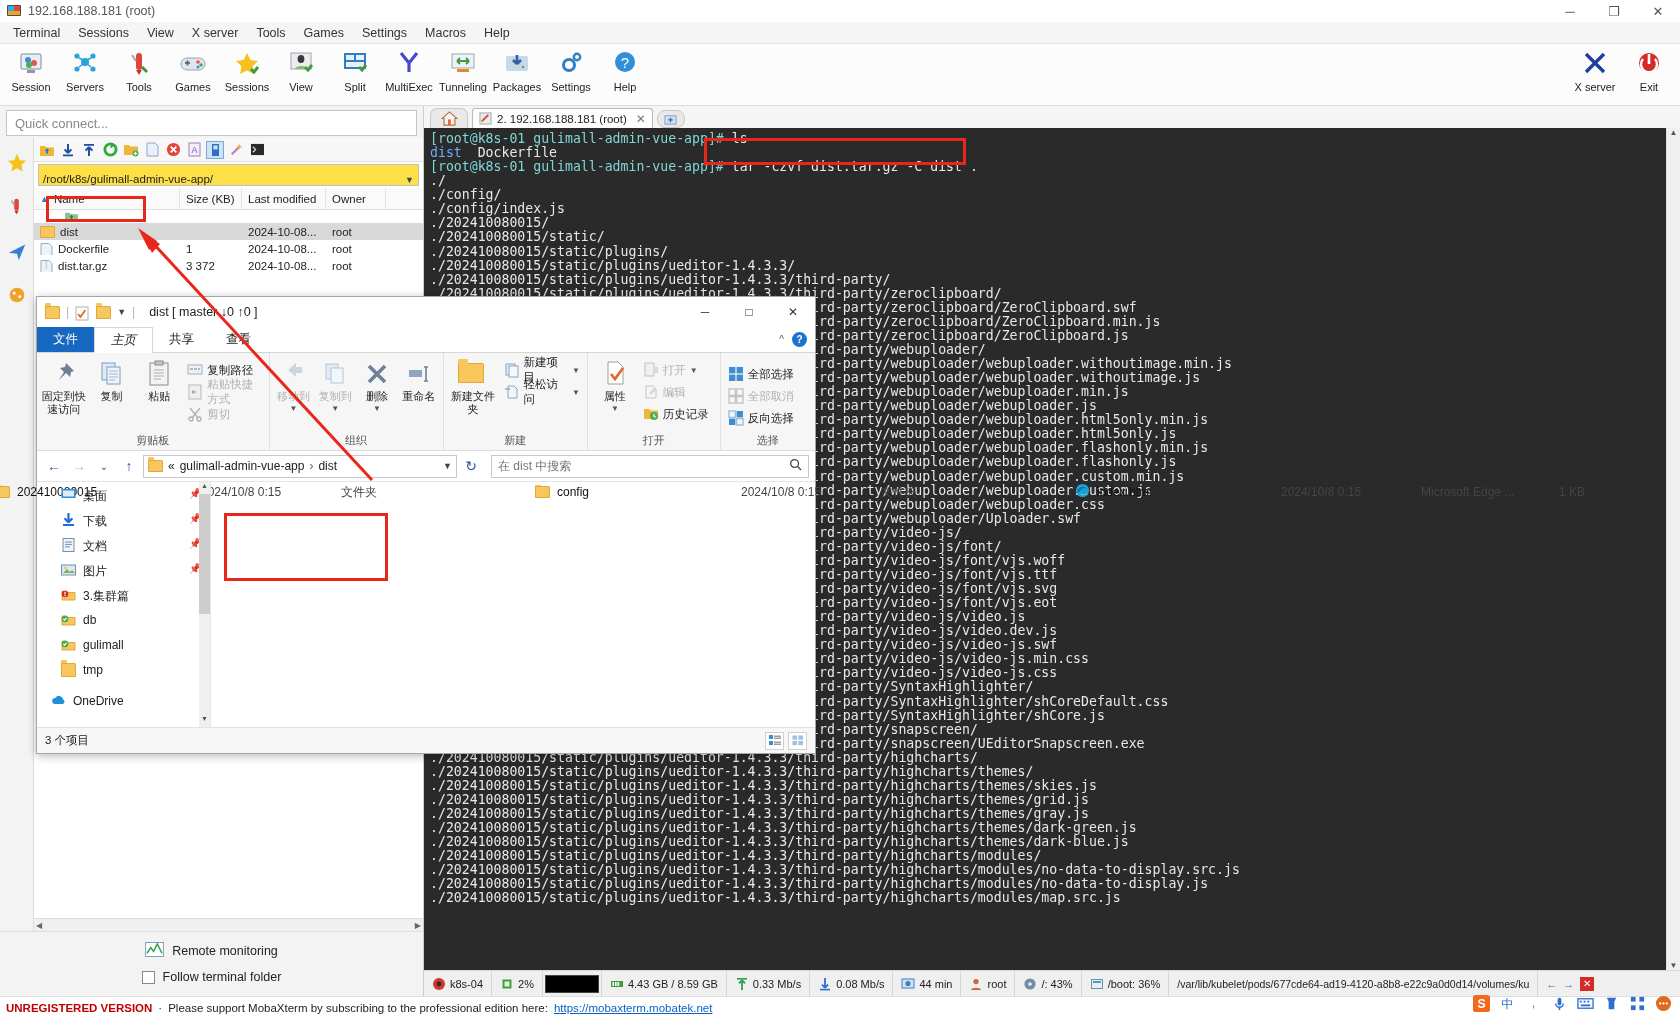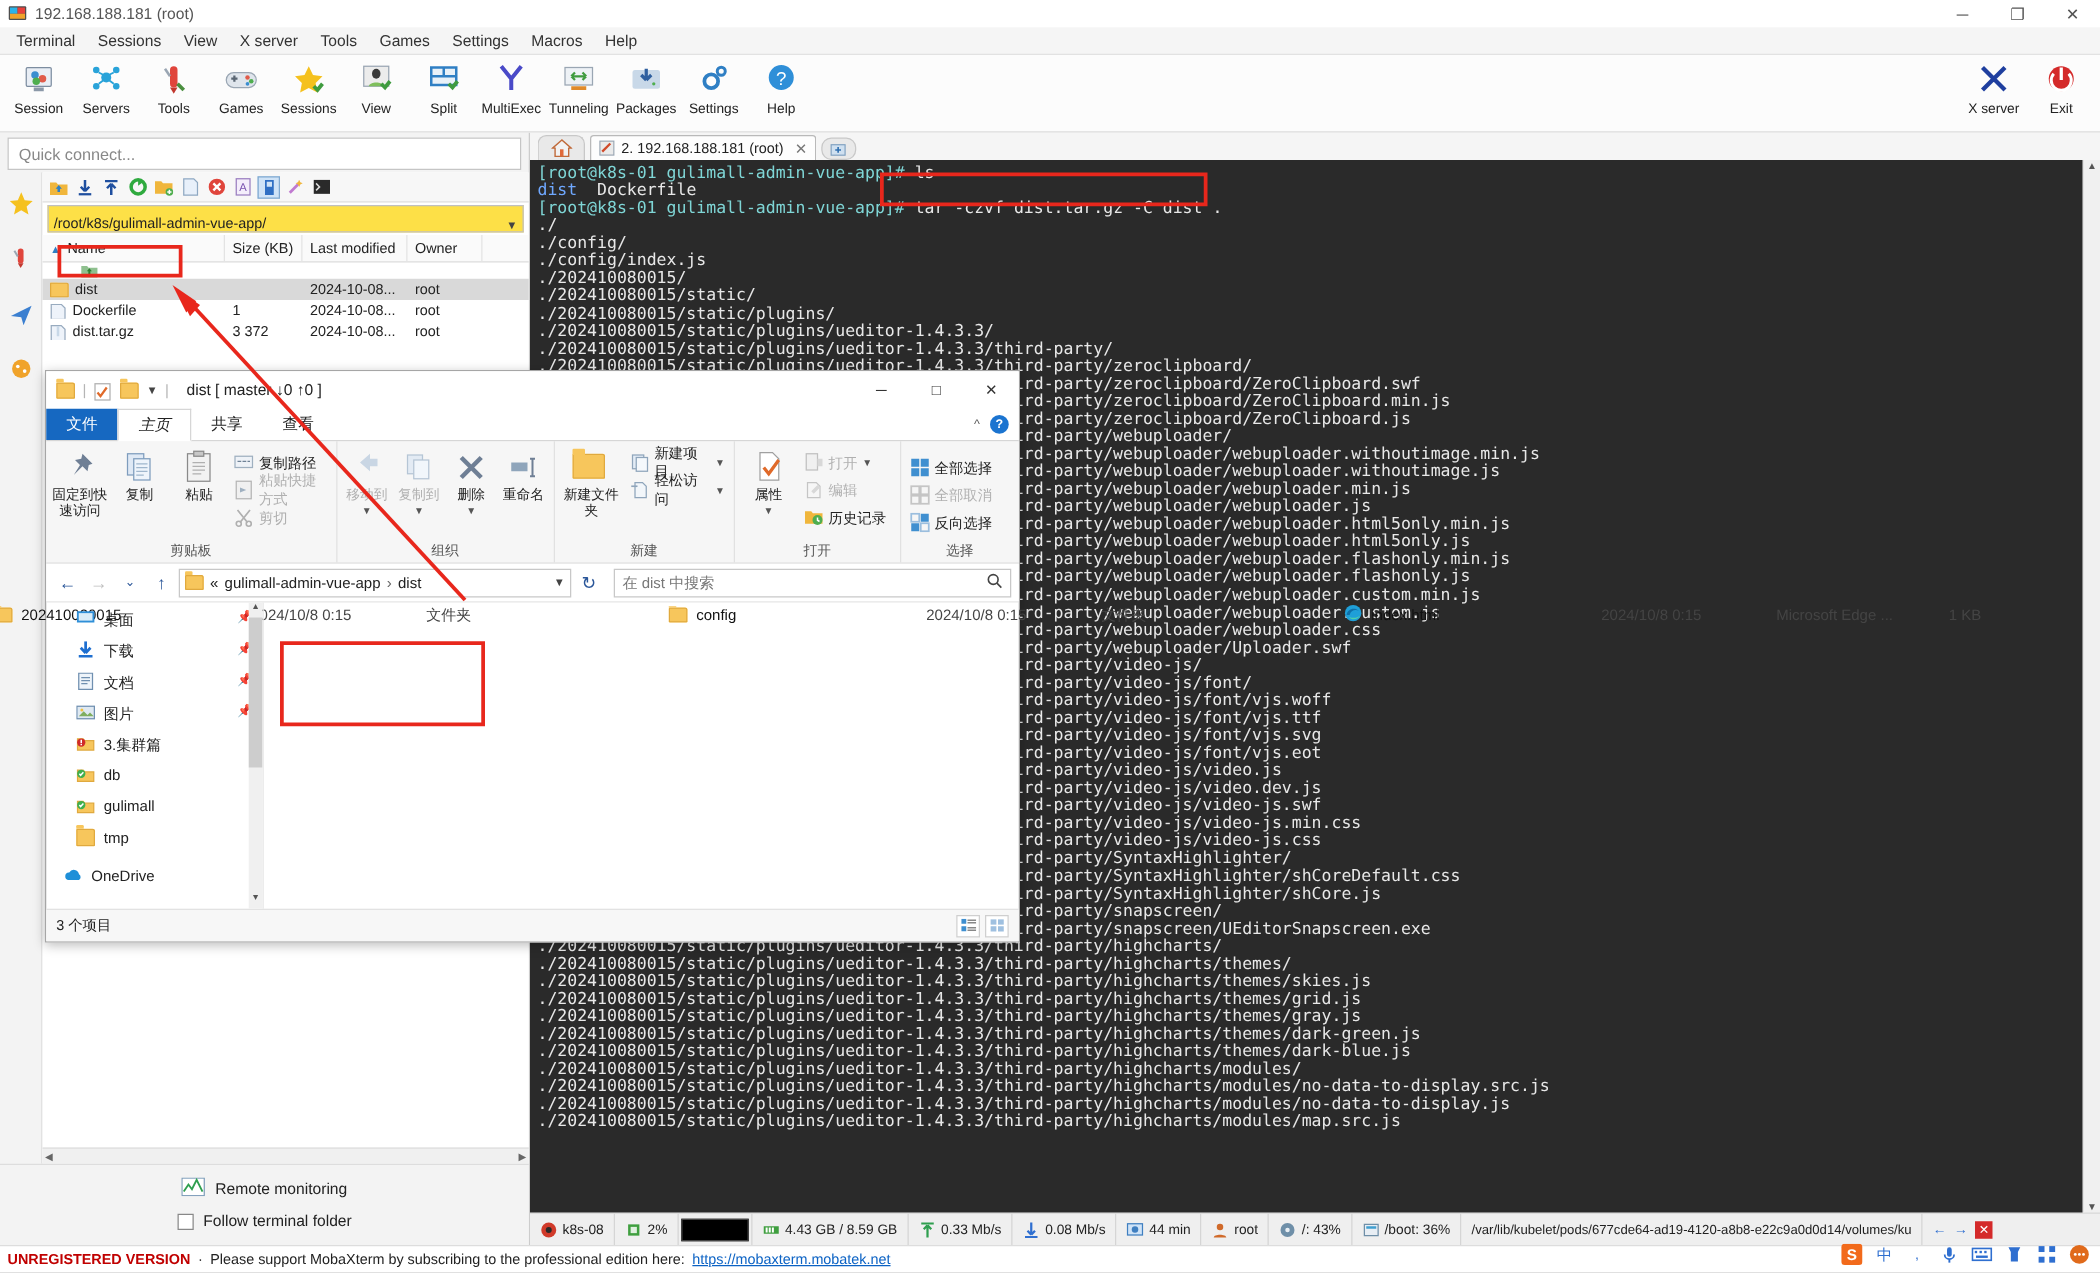--- a/index.html
+++ b/index.html
@@ -573,21 +573,21 @@
           <span>▲</span>
           <span>▼</span>
         </div>
       </div>
       <div class="statusbar">
         <div class="sb-cell">
             <span class="ic"><svg width="14" height="14" viewBox="0 0 14 14">
                 <circle cx="7" cy="7" r="6" fill="#d03a2a"></circle>
                 <circle cx="7" cy="7" r="2.4" fill="#2a2a2a"></circle>
               </svg></span>
-            <span>k8s-08</span>
+            <span>k8s-04</span>
           </div>
         <div class="sb-cell">
             <span class="ic"><svg width="14" height="14" viewBox="0 0 14 14">
                 <rect x="2.5" y="2.5" width="9" height="9" fill="#3f9f3f"></rect>
                 <rect x="4.5" y="4.5" width="5" height="5" fill="#dff0df"></rect>
               </svg></span>
             <span>2%</span>
           </div>
         <div class="sb-cell" style="padding:0 2px;">
             <span style="width:54px;height:18px;background:#000;display:inline-block;border:1px solid #444;"></span>

